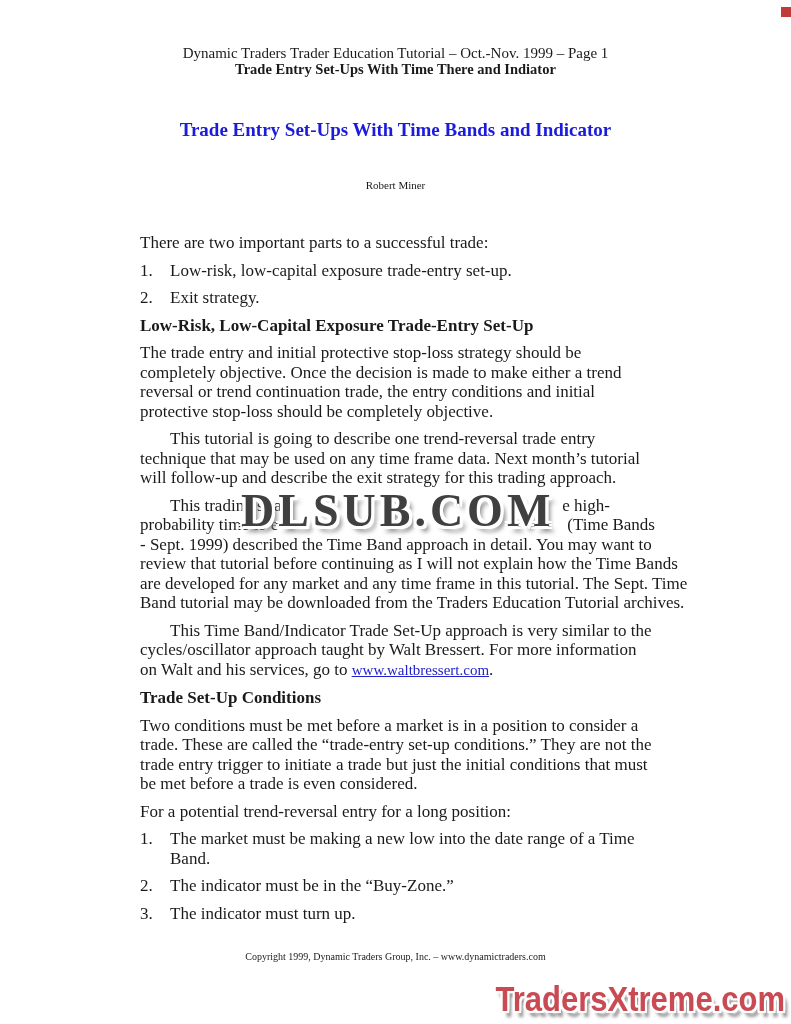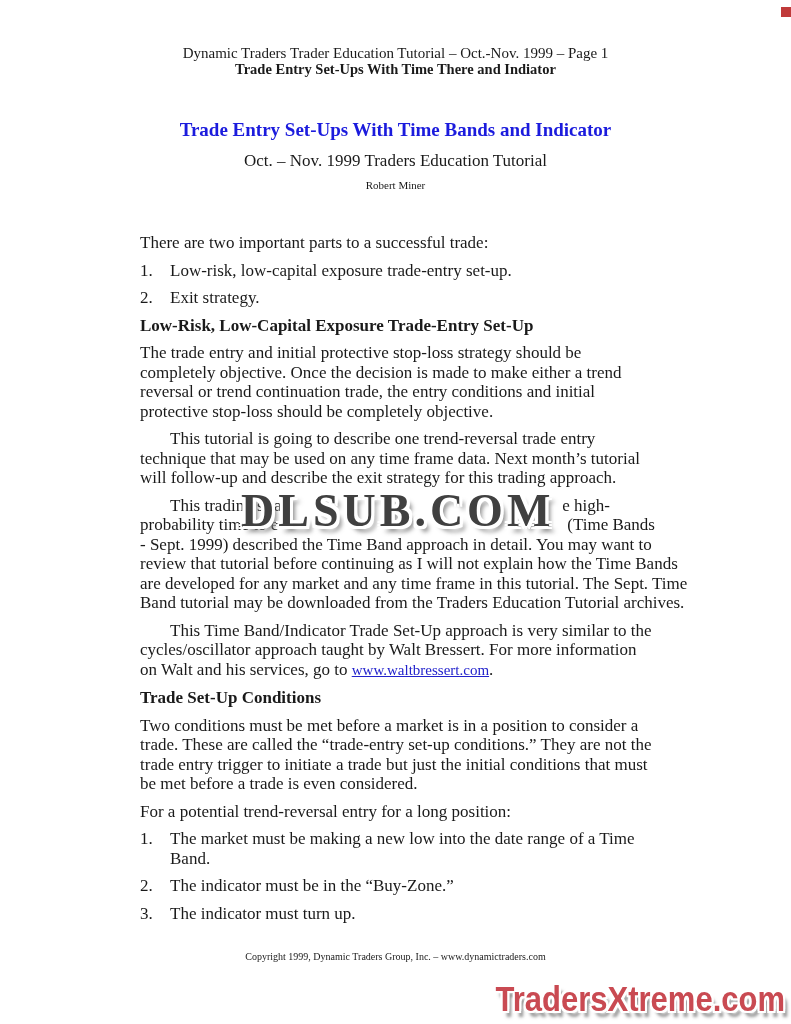--- a/index.html
+++ b/index.html
@@ -91,21 +91,20 @@
 <body>
 
 <div id="page">
 
   <div id="tc4s-square"></div>
 
   <div id="hdr1" class="hdr">Dynamic Traders Trader Education Tutorial – Oct.-Nov. 1999 – Page 1</div>
   <div id="hdr2" class="hdr">Trade Entry Set-Ups With Time There and Indiator</div>
 
   <div id="doc-title" class="hdr">Trade Entry Set-Ups With Time Bands and Indicator</div>
-  <div id="doc-subtitle" class="hdr">Oct. – Nov. 1999 Traders Education Tutorial</div>
   <div id="doc-author" class="hdr">Robert Miner</div>
 
   <div id="column">
 
     <p>There are two important parts to a successful trade:</p>
 
     <div class="list">
       <div class="li">
         <span class="num">1.</span>
         <span>Low-risk, low-capital exposure trade-entry set-up.</span>

